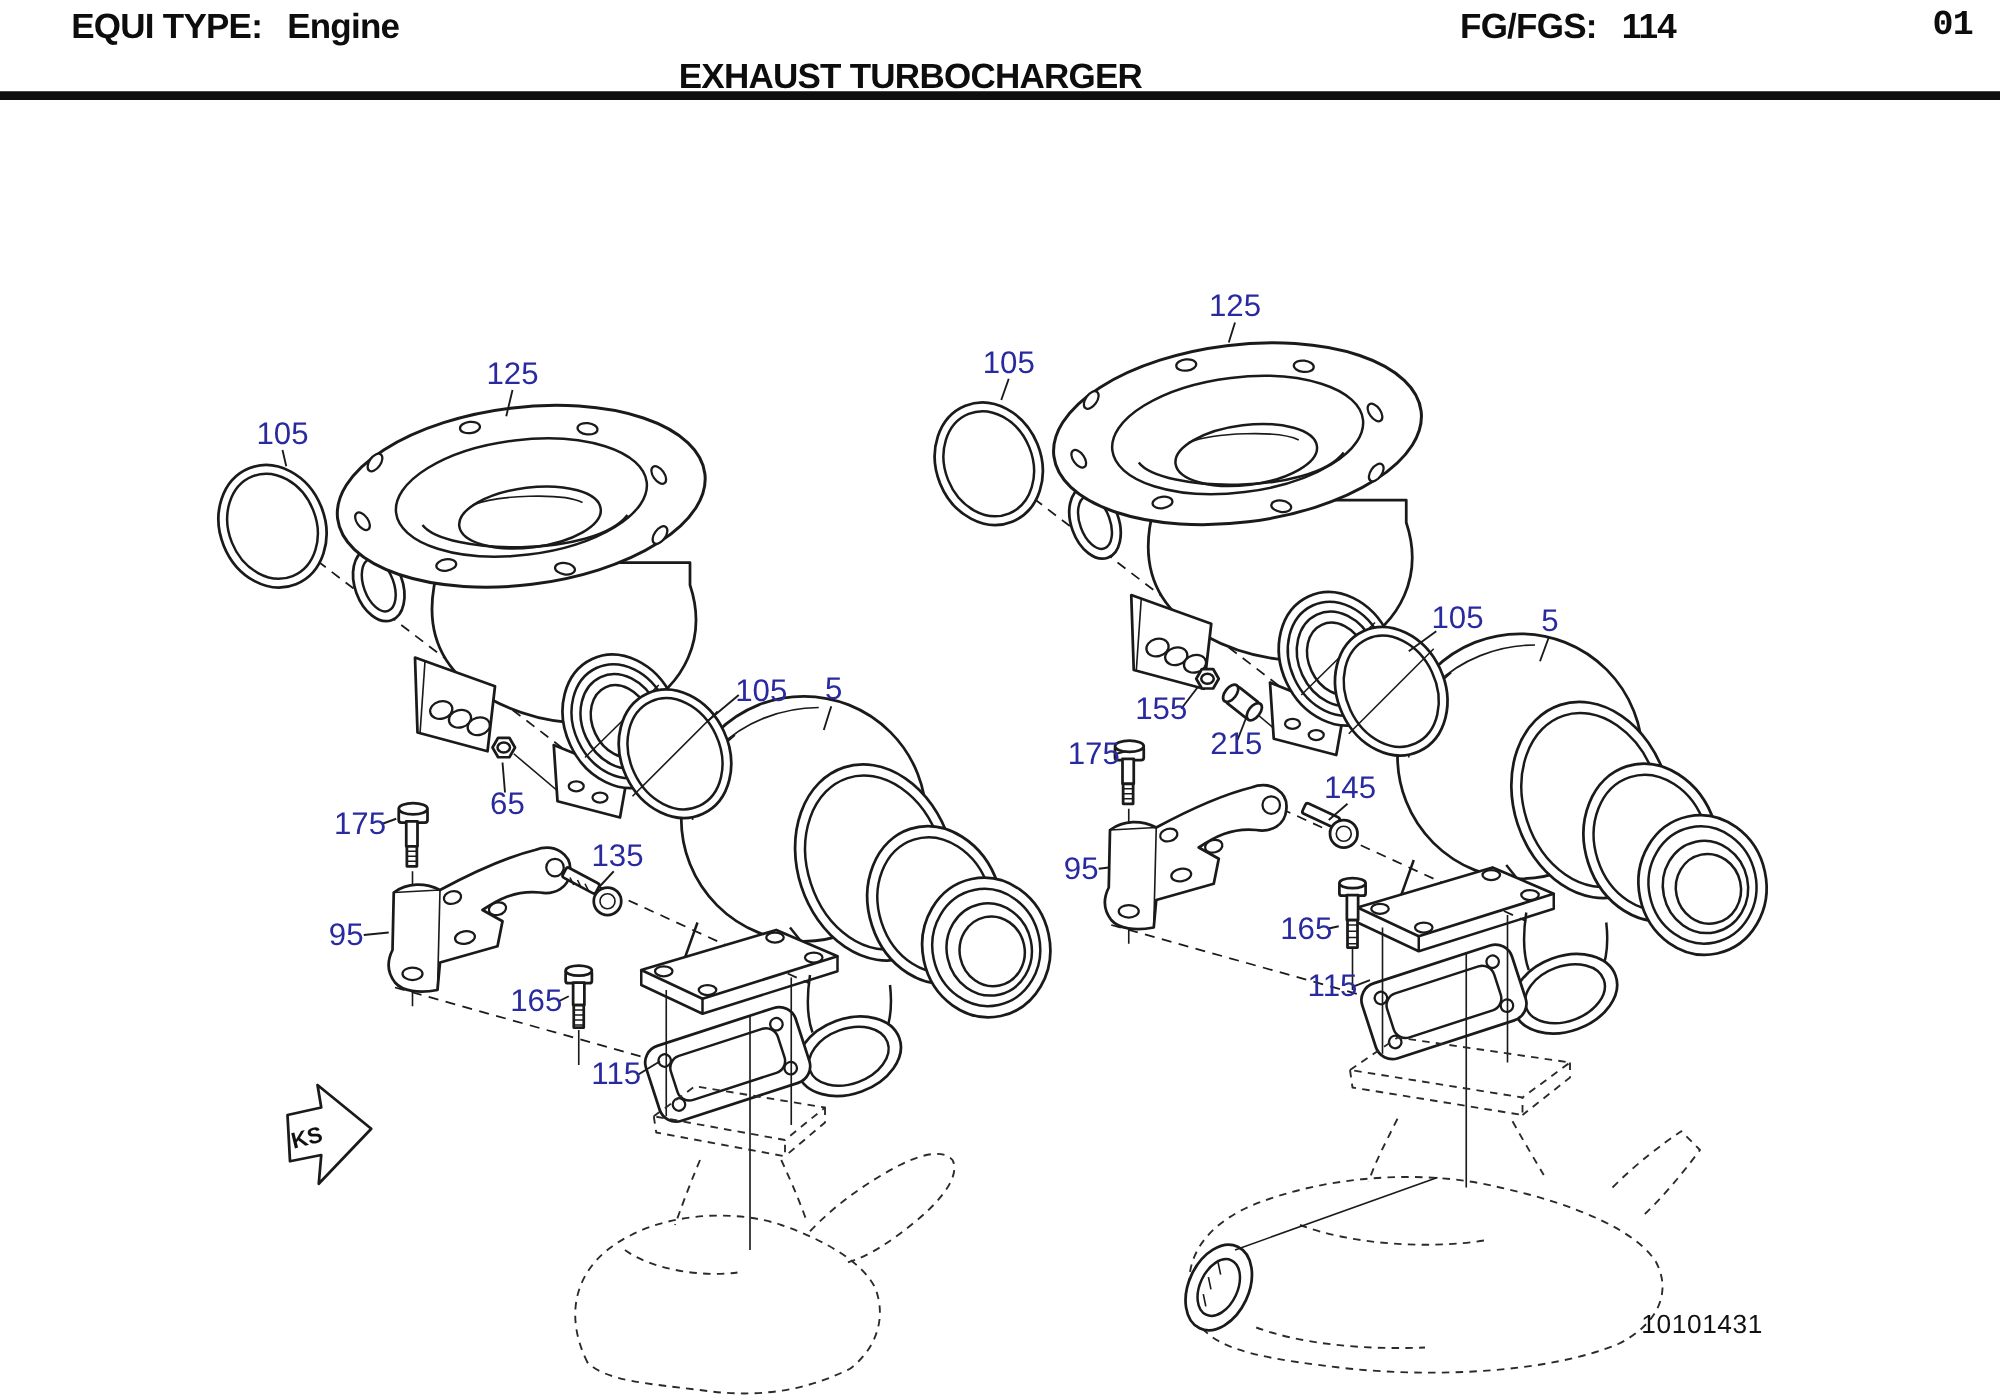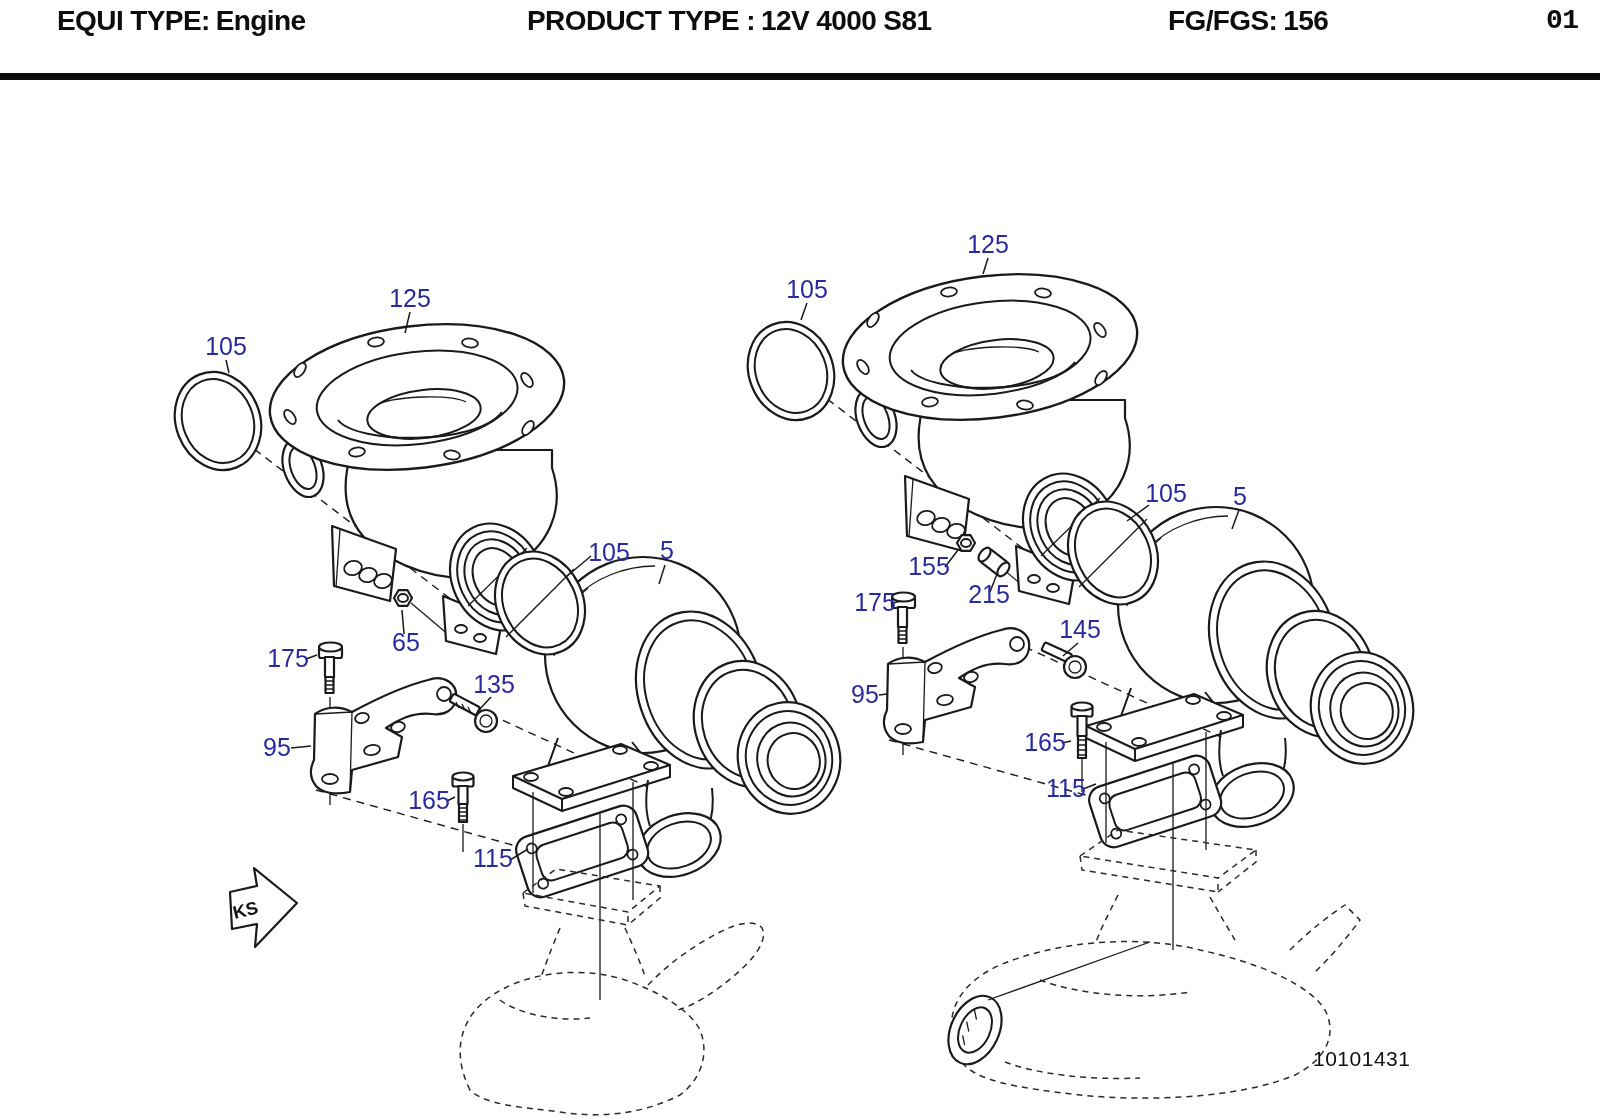--- a/index.html
+++ b/index.html
@@ -1,20 +1,20 @@
 <!DOCTYPE html>
 <html><head>
 <meta charset="utf-8">
 <style>
   html,body { margin:0; padding:0; background:#fff; }
   .page { position:relative; width:1600px; height:1119px; background:#ffffff; overflow:hidden;
           font-family:"Liberation Sans", sans-serif; }
   .hdr-item { position:absolute; white-space:nowrap; font-weight:bold; font-size:28px;
               letter-spacing:-0.6px; color:#0d0d0d; }
-  .hdr-item .val { margin-left:6px; }
+  .hdr-item .val { margin-left:20px; }
   .hdr-rule { position:absolute; left:0; top:73px; width:1600px; height:7px; background:#0d0d0d; }
   svg { position:absolute; left:0; top:80px; }
 
   
   .part  { fill:#ffffff; stroke:#1a1a1a; stroke-width:2.2; stroke-linejoin:round; }
   .part2 { fill:#ffffff; stroke:#1a1a1a; stroke-width:2.4; stroke-linejoin:round; }
   .ln    { fill:none;    stroke:#1a1a1a; stroke-width:2;   stroke-linejoin:round; }
   .thin  { fill:none;    stroke:#1a1a1a; stroke-width:1.3; }
   .hole  { fill:#ffffff; stroke:#1a1a1a; stroke-width:1.8; }
   .dash  { fill:none;    stroke:#1a1a1a; stroke-width:1.4; stroke-dasharray:8 6; }
@@ -25,27 +25,25 @@
   .drawnum { font-family:"Liberation Sans", sans-serif; font-size:21px; fill:#111; letter-spacing:0.5px; }
 </style>
 </head>
 <body>
 
 <div class="page">
 
   <div class="hdr-item" style="left:57px; top:5px;">
     <span>EQUI TYPE:</span><span class="val">Engine</span>
   </div>
-  <div class="hdr-item" style="left:527px; top:5px;">
-    <span>PRODUCT TYPE :</span><span class="val">12V 4000 S81</span>
-  </div>
   <div class="hdr-item" style="left:1168px; top:5px;">
-    <span>FG/FGS:</span><span class="val">156</span>
+    <span>FG/FGS:</span><span class="val">114</span>
   </div>
   <div class="hdr-item" style="left:1546px; top:5px;font-family:Liberation Mono, monospace;">01</div>
+  <div class="hdr-item" style="left:543px; top:45px;">EXHAUST TURBOCHARGER</div>
   <div class="hdr-rule"></div>
 
   <svg width="1600" height="1039" viewBox="0 80 1600 1039">
 
     <defs>
 
       <g id="asm">
 
         <g>
           <path class="dash" d="M232 432 L452 600"></path>

